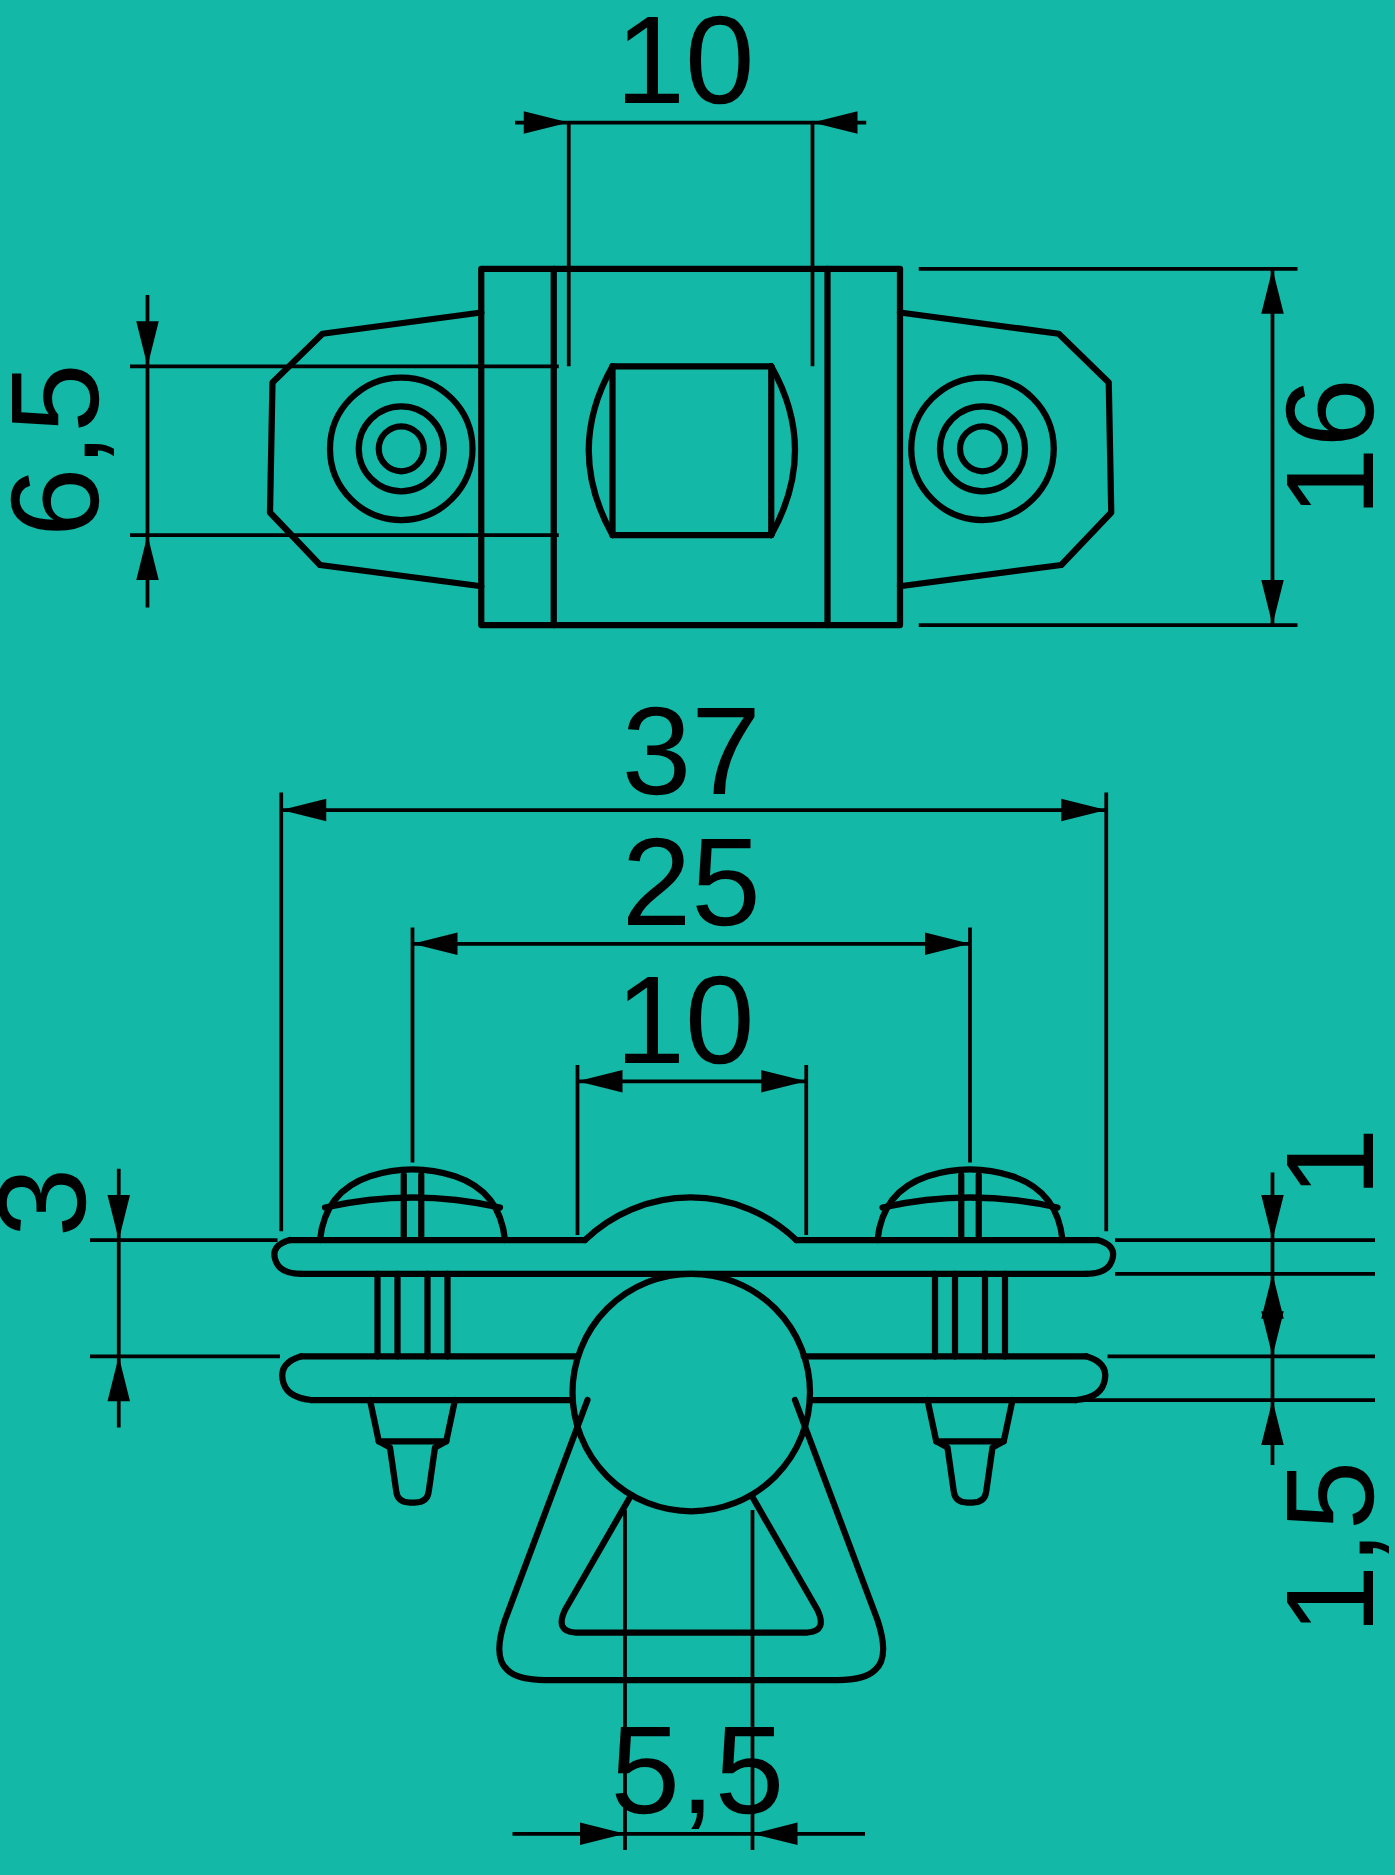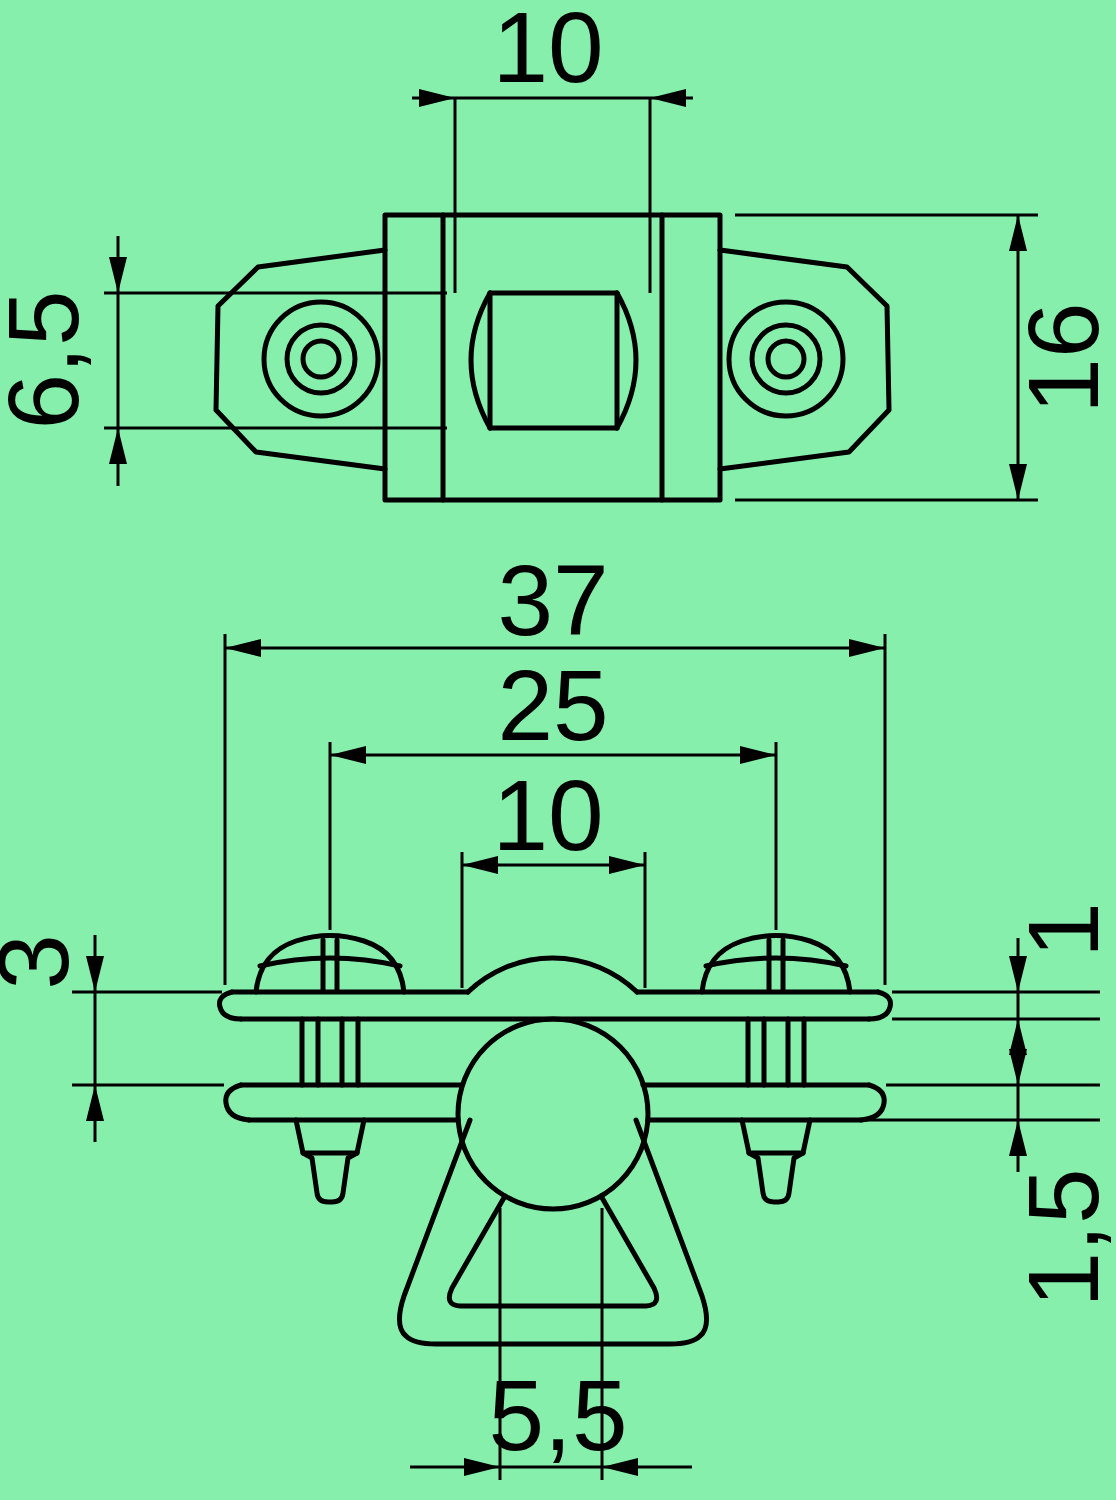--- a/index.html
+++ b/index.html
@@ -1,16 +1,16 @@
 <!DOCTYPE html>
 <html><head>
 <meta charset="utf-8">
 <style>
   html,body{margin:0;padding:0;background:#ffffff;}
-  .stage{width:1116px;height:1500px;background:#86efac;position:relative;overflow:hidden;}
+  .stage{width:1116px;height:1500px;background:#14b8a6;position:relative;overflow:hidden;}
   svg{display:block;}
   .obj{fill:none;stroke:#000;stroke-width:5;stroke-linejoin:round;stroke-linecap:round;}
   .thin{fill:none;stroke:#000;stroke-width:3;stroke-linecap:butt;}
   .arr{fill:#000;stroke:none;}
   text.dim{font-family:"Liberation Sans","DejaVu Sans",sans-serif;font-size:100px;fill:#000;text-anchor:middle;}
 </style>
 </head>
 <body>
 
 <div class="stage">

